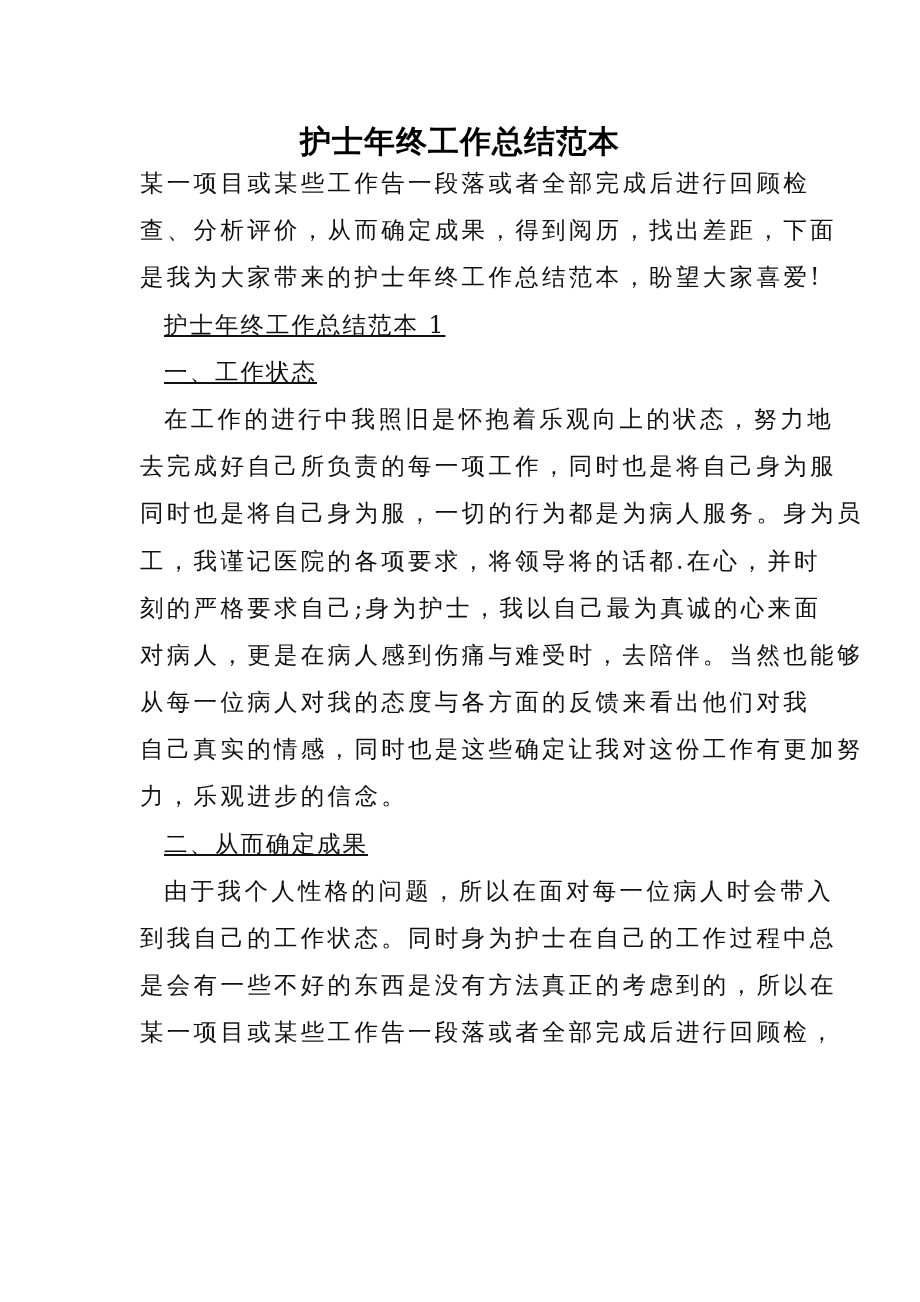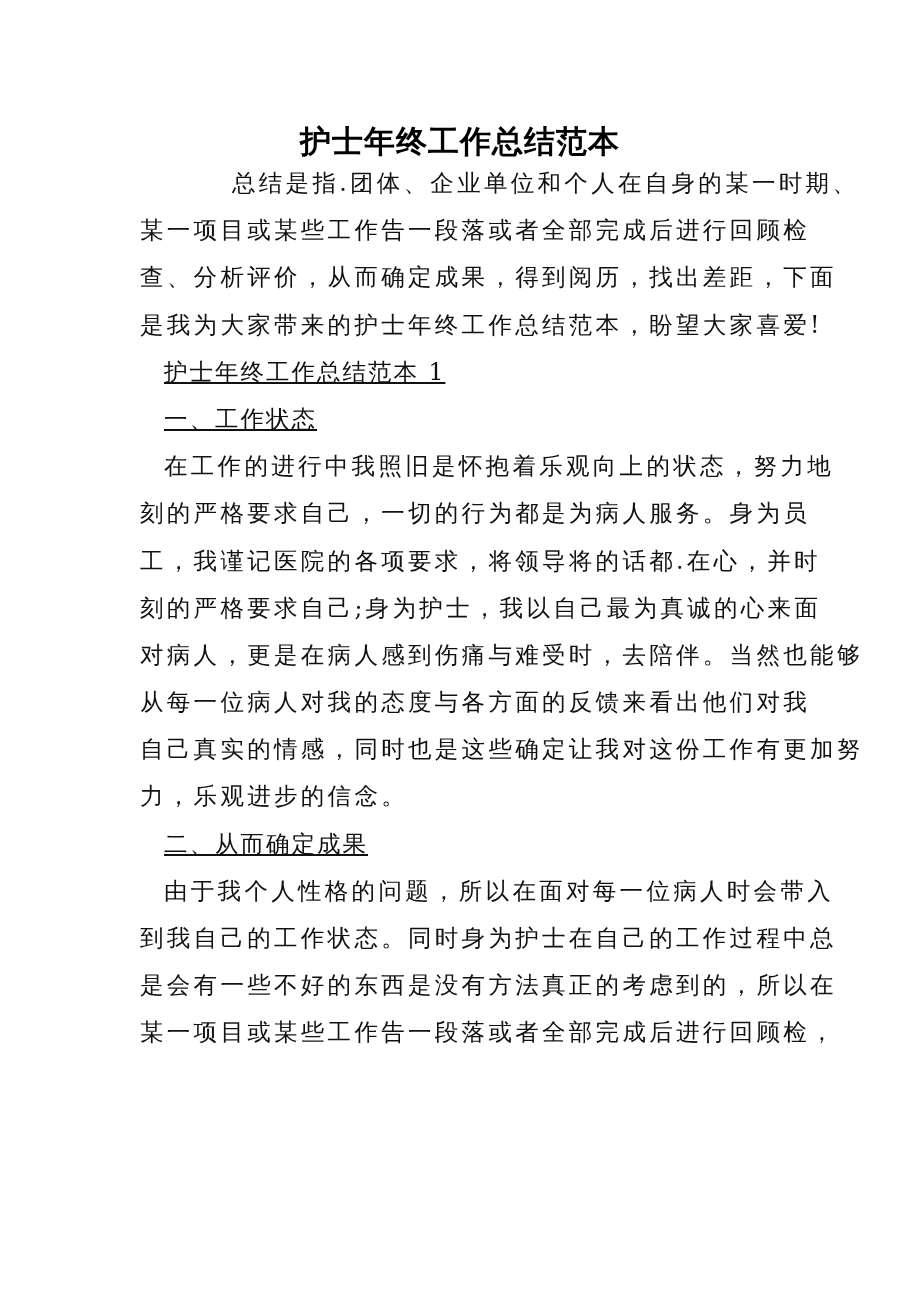--- a/index.html
+++ b/index.html
@@ -52,28 +52,28 @@
     .line.indent1 { padding-left: 24px; }
     .line.heading { letter-spacing: 2px; text-decoration: underline; }
   </style>
 </head>
 <body>
 
 <div class="page">
   <div class="title">护士年终工作总结范本</div>
 
   <div class="body">
-    <div class="line indent2">总结是指.团体、企业单位和个人在自身的某一时期、</div>
     <div class="line">某一项目或某些工作告一段落或者全部完成后进行回顾检</div>
     <div class="line">查、分析评价，从而确定成果，得到阅历，找出差距，下面</div>
     <div class="line">是我为大家带来的护士年终工作总结范本，盼望大家喜爱!</div>
     <div class="line indent1 heading">护士年终工作总结范本 1</div>
     <div class="line indent1 heading">一、工作状态</div>
     <div class="line indent1">在工作的进行中我照旧是怀抱着乐观向上的状态，努力地</div>
-    <div class="line">刻的严格要求自己，一切的行为都是为病人服务。身为员</div>
+    <div class="line">去完成好自己所负责的每一项工作，同时也是将自己身为服</div>
+    <div class="line">同时也是将自己身为服，一切的行为都是为病人服务。身为员</div>
     <div class="line">工，我谨记医院的各项要求，将领导将的话都.在心，并时</div>
     <div class="line">刻的严格要求自己;身为护士，我以自己最为真诚的心来面</div>
     <div class="line">对病人，更是在病人感到伤痛与难受时，去陪伴。当然也能够</div>
     <div class="line">从每一位病人对我的态度与各方面的反馈来看出他们对我</div>
     <div class="line">自己真实的情感，同时也是这些确定让我对这份工作有更加努</div>
     <div class="line">力，乐观进步的信念。</div>
     <div class="line indent1 heading">二、从而确定成果</div>
     <div class="line indent1">由于我个人性格的问题，所以在面对每一位病人时会带入</div>
     <div class="line">到我自己的工作状态。同时身为护士在自己的工作过程中总</div>
     <div class="line">是会有一些不好的东西是没有方法真正的考虑到的，所以在</div>

